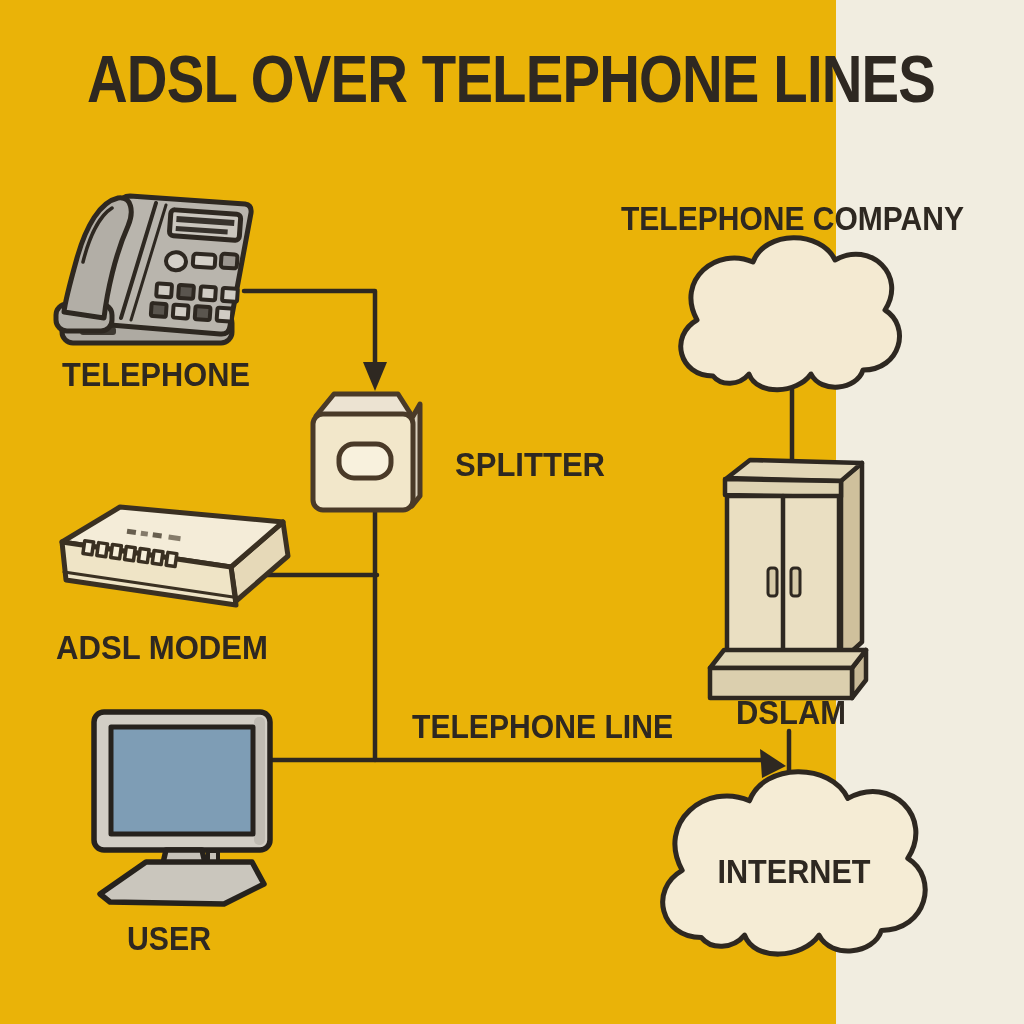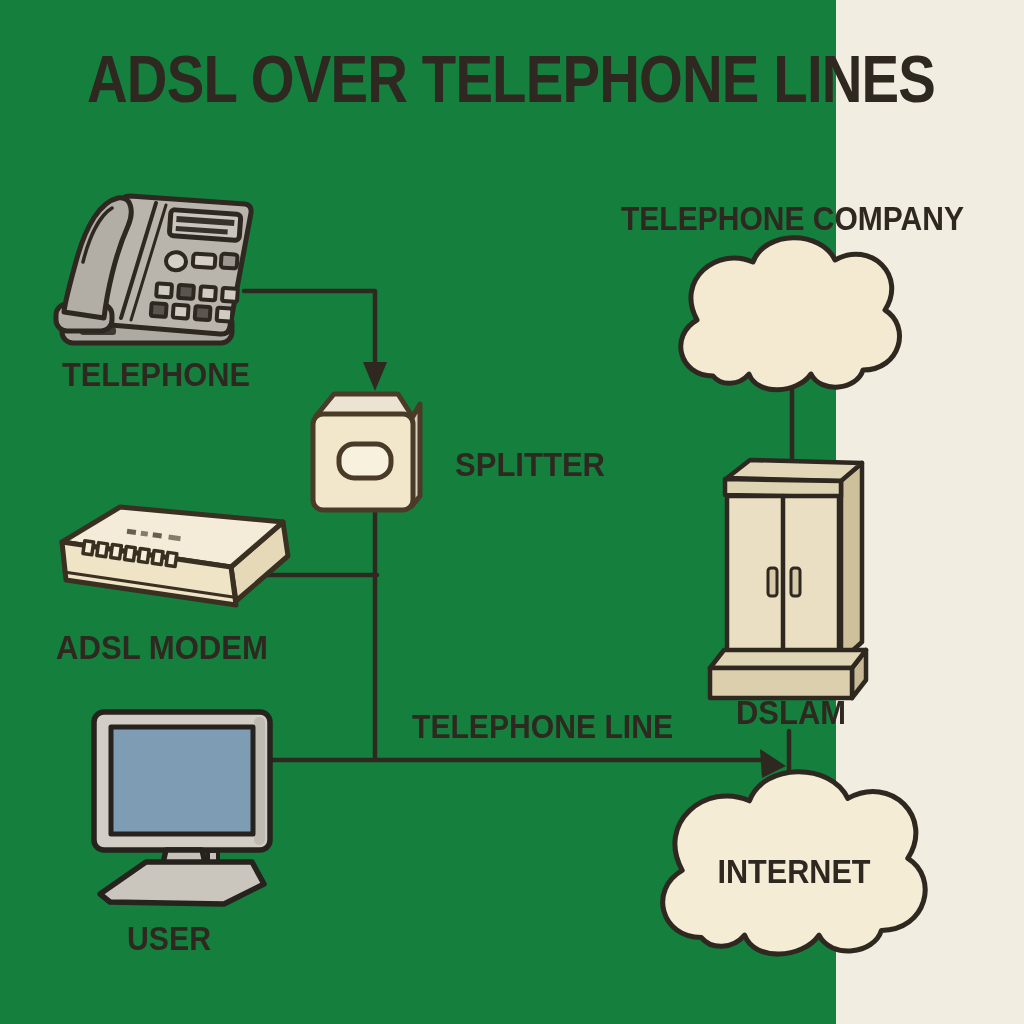--- a/index.html
+++ b/index.html
@@ -2,21 +2,21 @@
 <html><head>
 <meta charset="utf-8">
 <style>
   html,body{margin:0;padding:0;}
   body{
     width:1024px;height:1024px;
     background:#f1ede0;
     font-family:"Liberation Sans", sans-serif;
     overflow:hidden;
   }
-  .stage{position:relative;width:836px;height:1024px;background:#15803d;}
+  .stage{position:relative;width:836px;height:1024px;background:#eab308;}
   svg{display:block;}
   text{
     font-family:"Liberation Sans", sans-serif;
     font-weight:700;
     fill:#2e2821;
   }
   .node-label{font-size:33px;}
   .diagram-title{font-size:66px;letter-spacing:-1px;}
 </style>
 </head>

